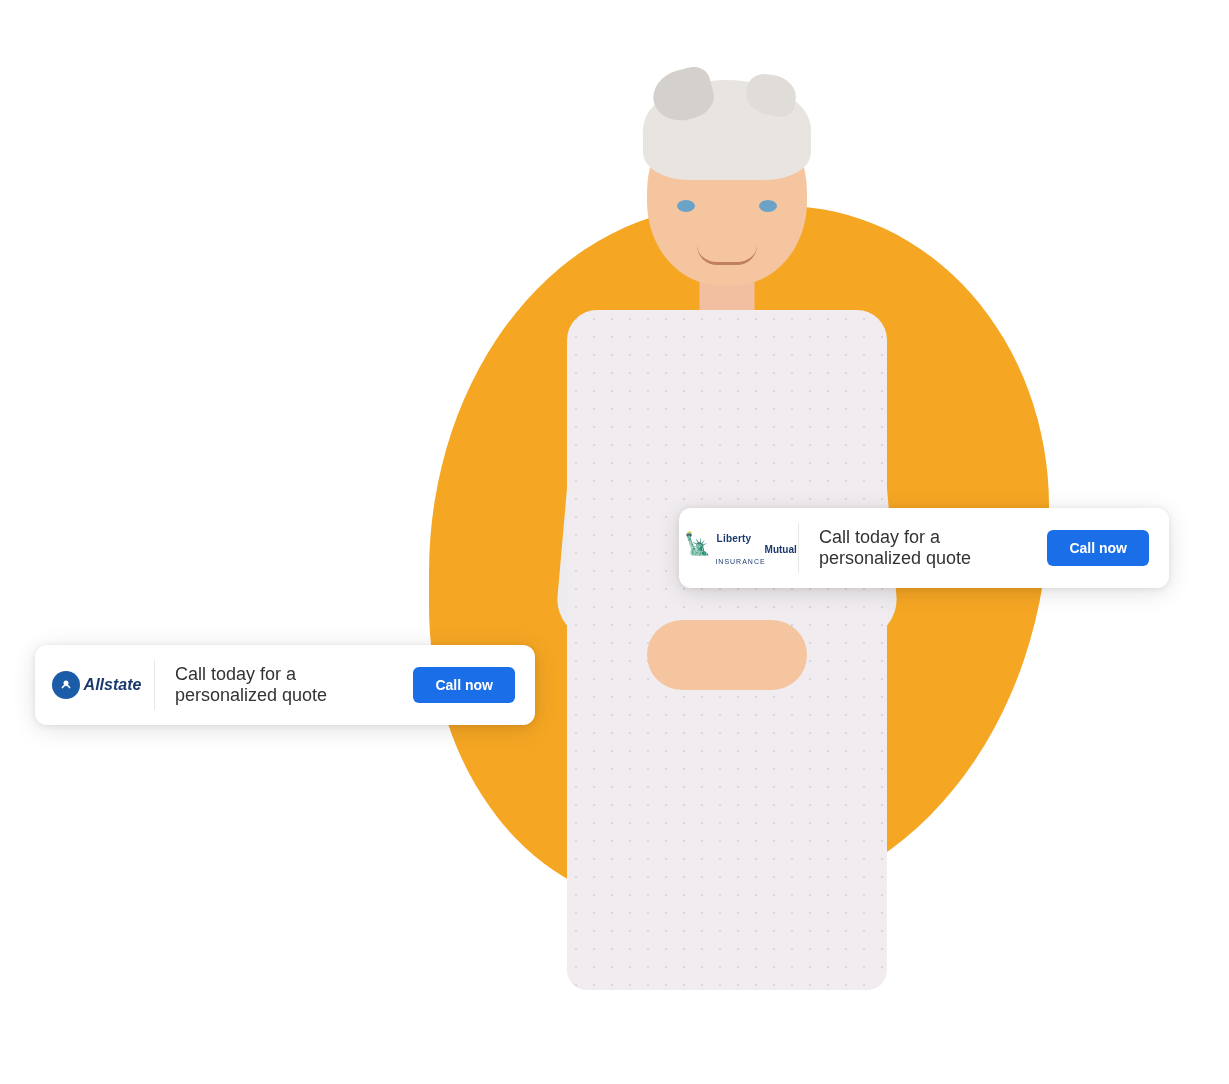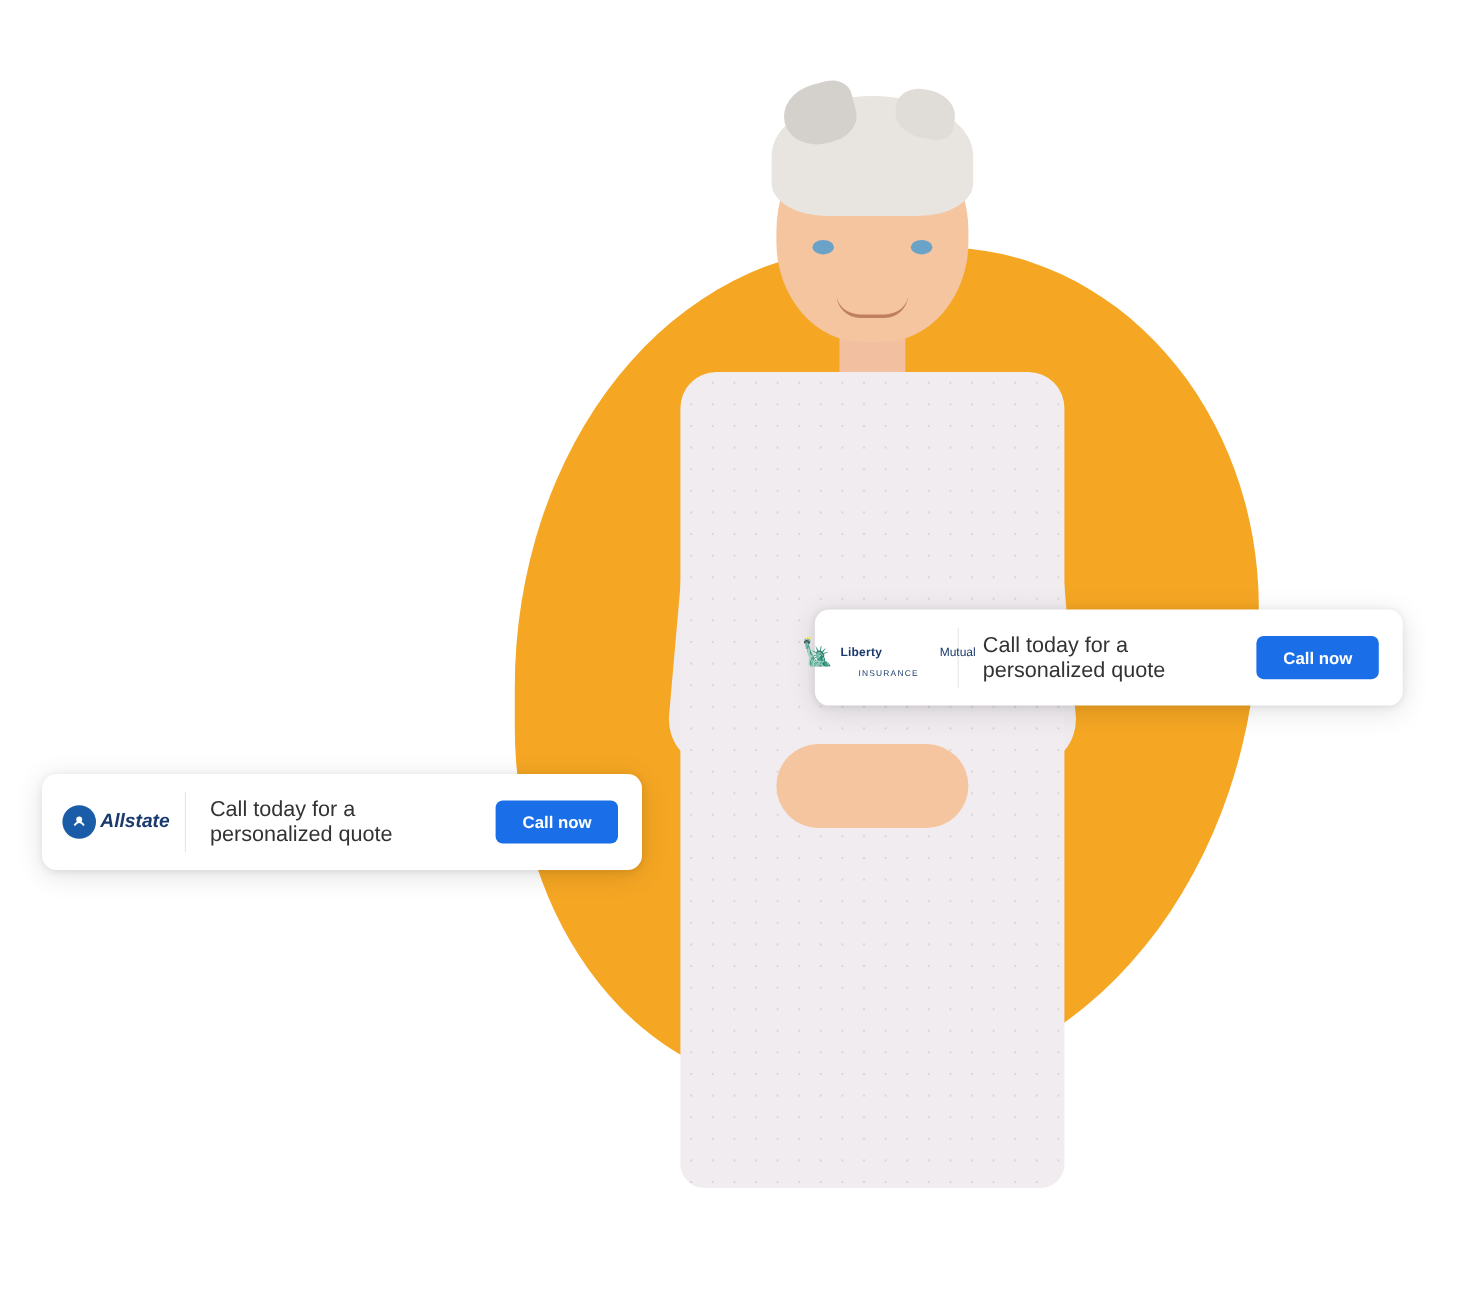--- a/index.html
+++ b/index.html
@@ -312,34 +312,34 @@
       gap: 5px;
     }
 
     .lm-torch {
       font-size: 22px;
       color: #1a3a6e;
     }
 
     .lm-text-stack {
       display: flex;
-      flex-direction: row;
+      flex-direction: column;
       line-height: 1.1;
     }
 
     .lm-brand {
       font-size: 10px;
       font-weight: 800;
       color: #1a3a6e;
       letter-spacing: 0.2px;
     }
 
     .lm-mutual {
       font-size: 10px;
-      font-weight: 400;
+      font-weight: 700;
       color: #1a3a6e;
       padding-left: 48px;
     }
 
     .lm-insurance {
       font-size: 7px;
       color: #1a3a6e;
       letter-spacing: 1px;
       text-transform: uppercase;
     }

